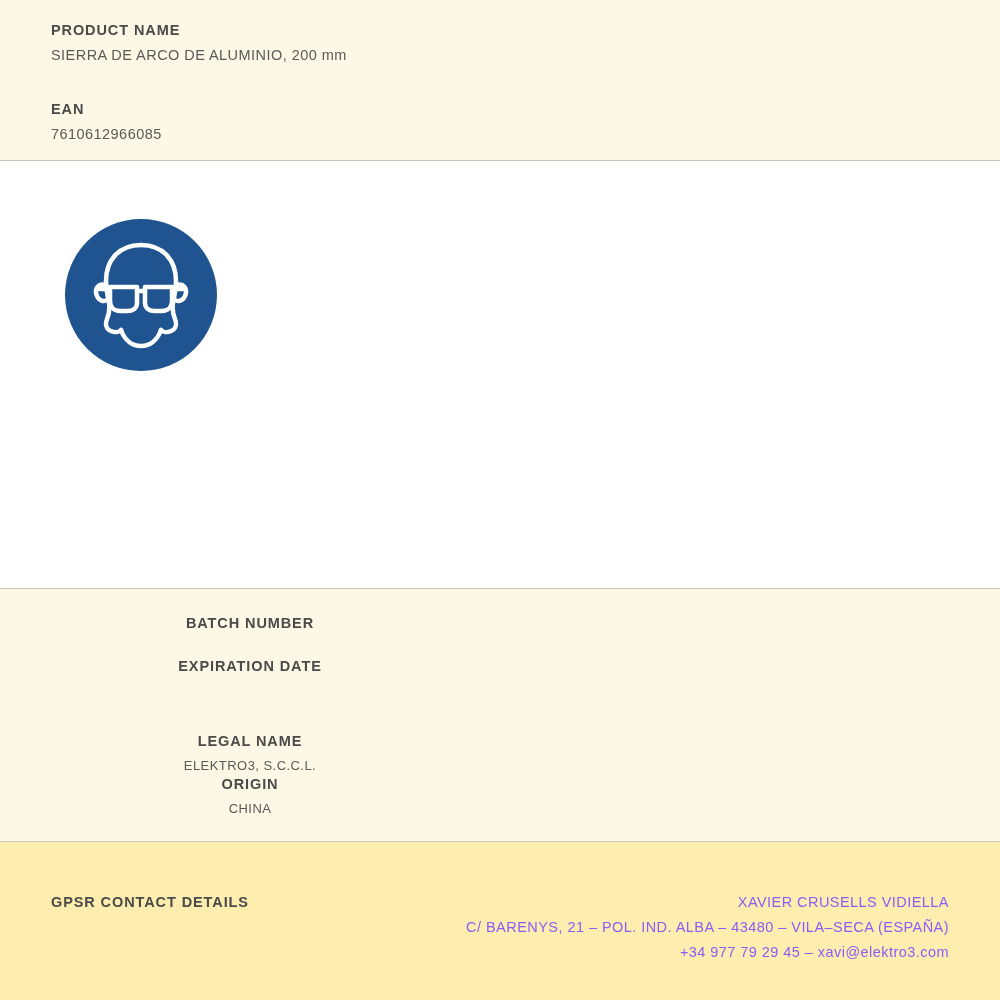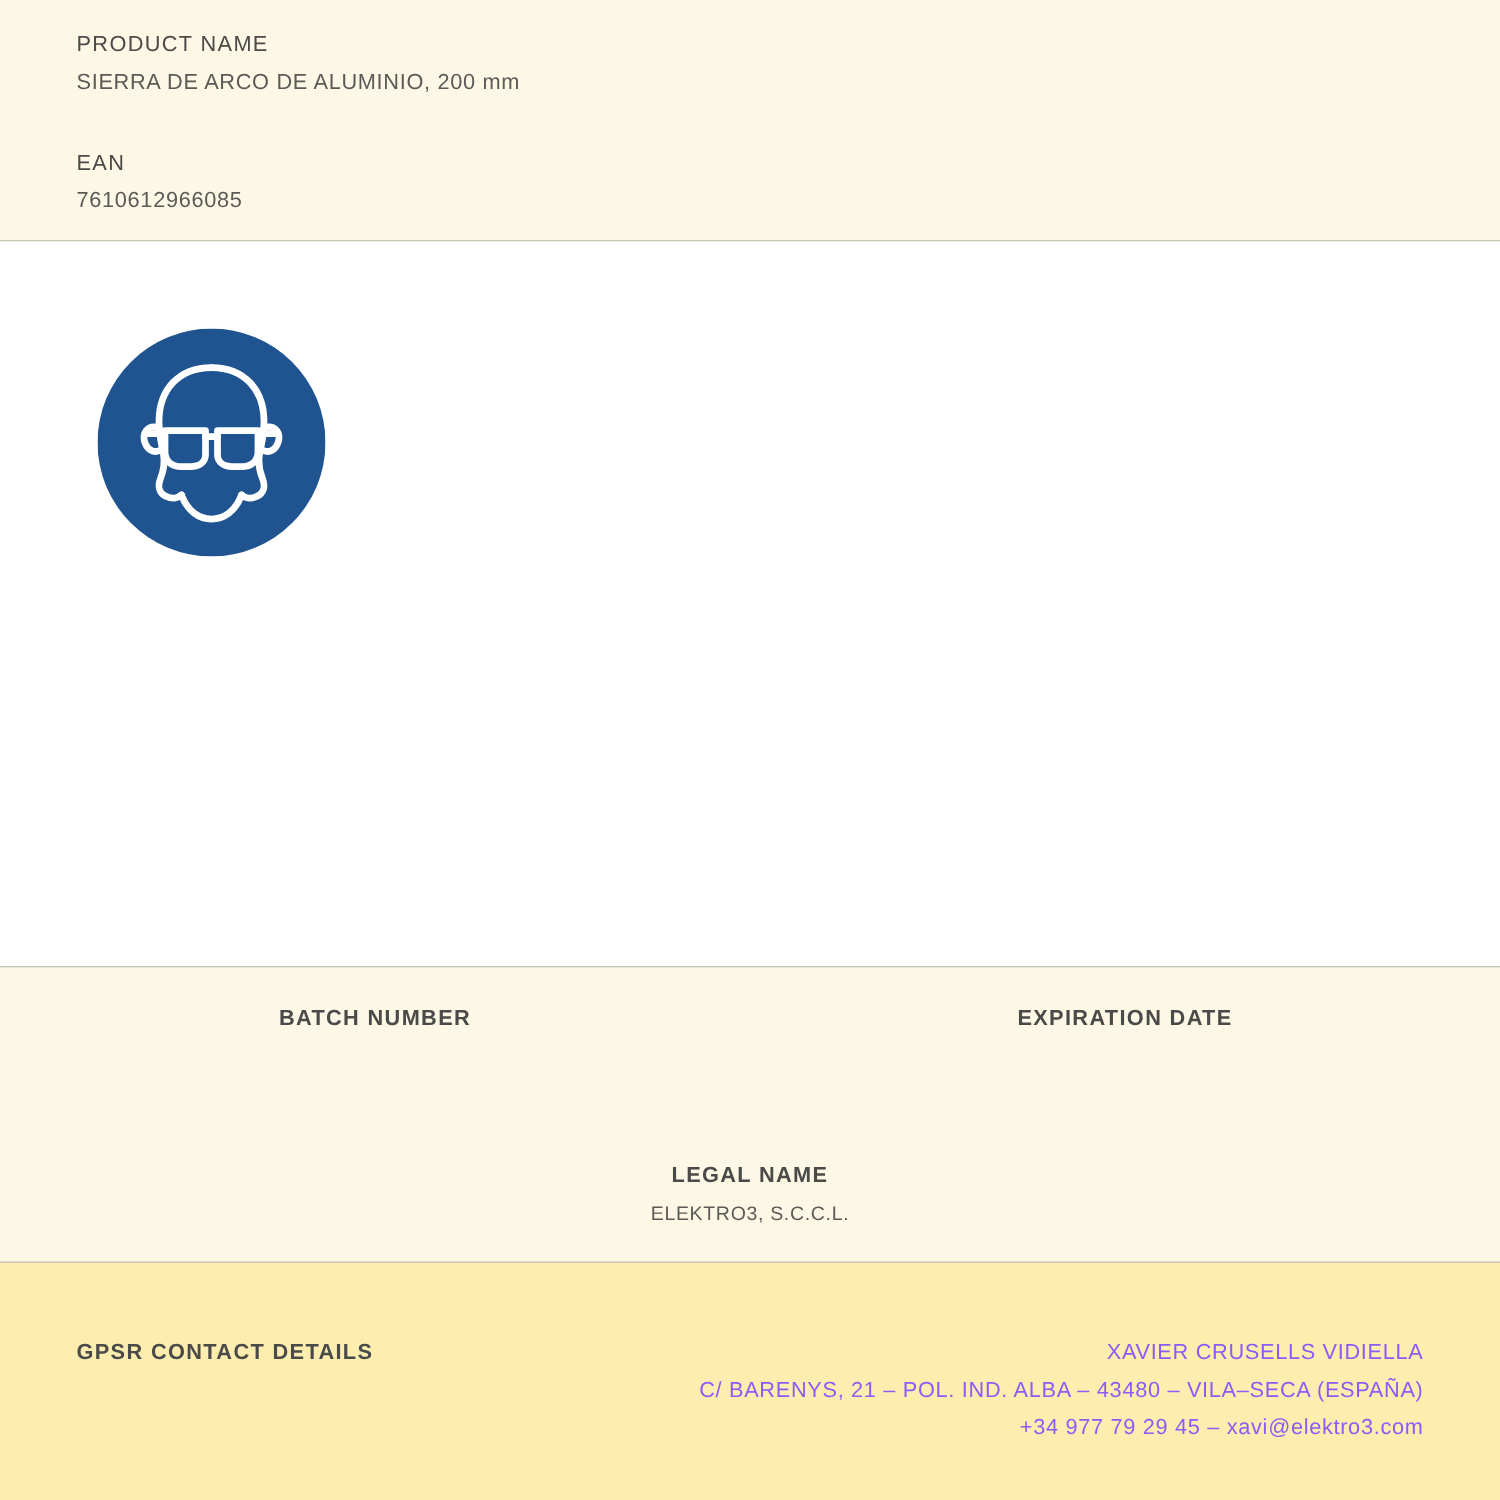--- a/index.html
+++ b/index.html
@@ -25,21 +25,21 @@
   }
 
   
   .header-block {
     background: #fdf8e6;
     padding: 22px 50px 18px 51px;
     border-bottom: 1px solid #c9c6b8;
   }
   .field-label {
     font-size: 14.5px;
-    font-weight: normal;
+    font-weight: bold;
     letter-spacing: 0.9px;
     color: #4a4a48;
     margin: 0 0 9px 0;
     text-transform: uppercase;
   }
   .field-value {
     font-size: 14.5px;
     letter-spacing: 0.45px;
     color: #5a5a57;
     margin: 0;
@@ -66,20 +66,21 @@
 
   
   .details {
     background: #fdf8e6;
     padding: 26px 0 22px 0;
     border-bottom: 1px solid #c9c6b8;
   }
   .details-row {
     display: flex;
     width: 100%;
+    flex-direction: column;
   }
   .details-cell {
     width: 50%;
     text-align: center;
     padding: 0 20px;
   }
   .details-cell .d-label {
     font-size: 14.5px;
     font-weight: bold;
     letter-spacing: 0.9px;
@@ -89,21 +90,21 @@
     min-height: 18px;
   }
   .details-cell .d-value {
     font-size: 13px;
     letter-spacing: 0.45px;
     color: #5a5a57;
     margin: 7px 0 0 0;
     min-height: 18px;
   }
   .details-row.second {
-    margin-top: 62px;
+    margin-top: 32px;
     justify-content: center;
   }
 
   
   .footer {
     background: #fdeeb0;
     padding: 36px 51px 22px 51px;
     display: flex;
     justify-content: space-between;
     align-items: flex-start;
@@ -188,20 +189,24 @@
       <div class="details-cell">
         <p class="d-label">EXPIRATION DATE</p>
         <p class="d-value"></p>
       </div>
     </div>
     <div class="details-row second">
       <div class="details-cell">
         <p class="d-label">LEGAL NAME</p>
         <p class="d-value">ELEKTRO3, S.C.C.L.</p>
       </div>
+      <div class="details-cell">
+        <p class="d-label">ORIGIN</p>
+        <p class="d-value">CHINA</p>
+      </div>
     </div>
   </div>
 
   <div class="footer">
     <div class="footer-label">GPSR CONTACT DETAILS</div>
     <div class="footer-contact">
       <p>XAVIER CRUSELLS VIDIELLA</p>
       <p>C/ BARENYS, 21 – POL. IND. ALBA – 43480 – VILA–SECA (ESPAÑA)</p>
       <p>+34 977 79 29 45 – xavi@elektro3.com</p>
     </div>

